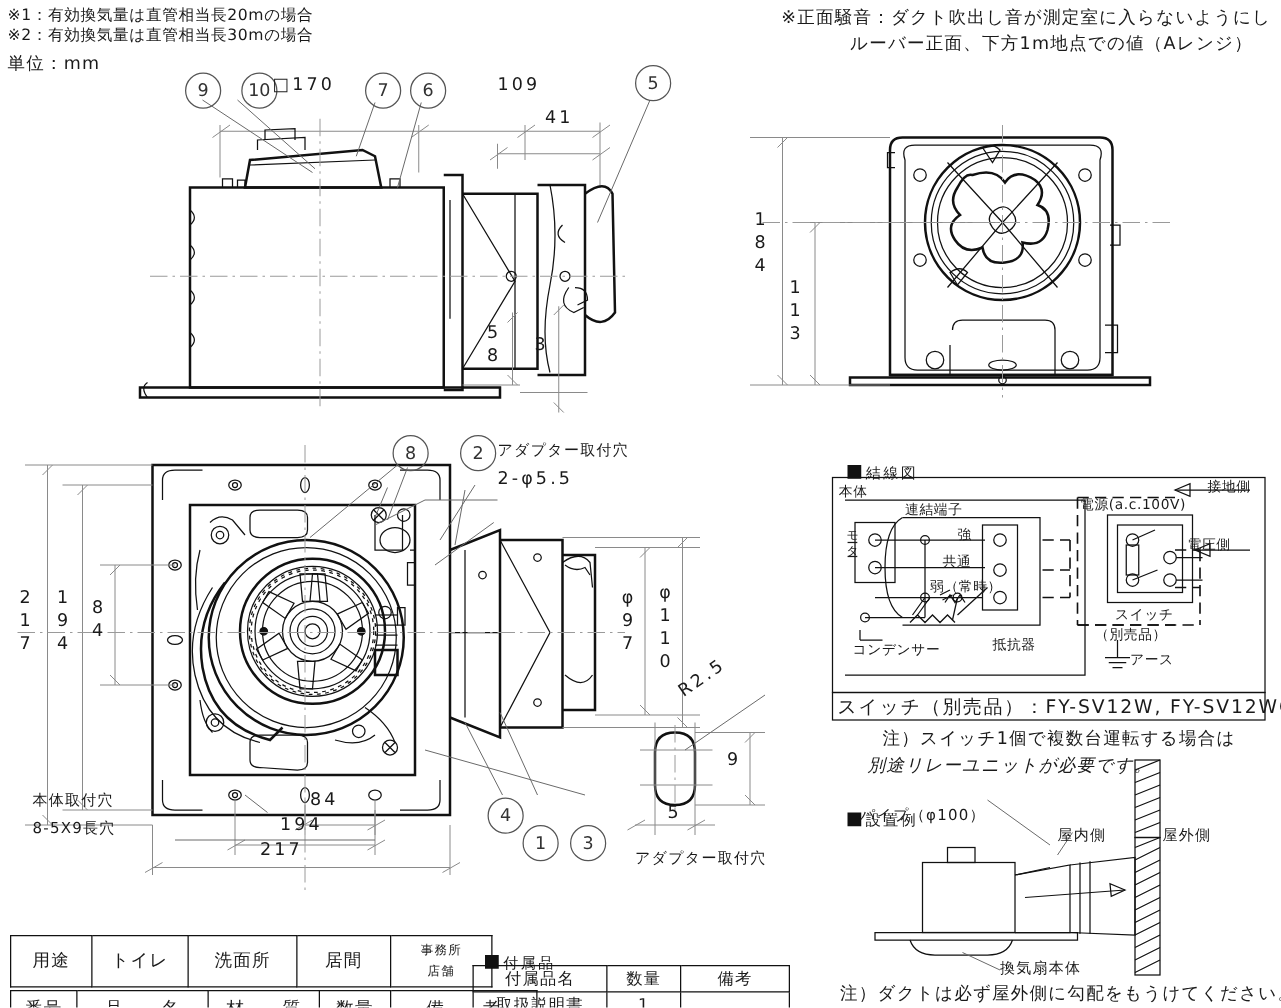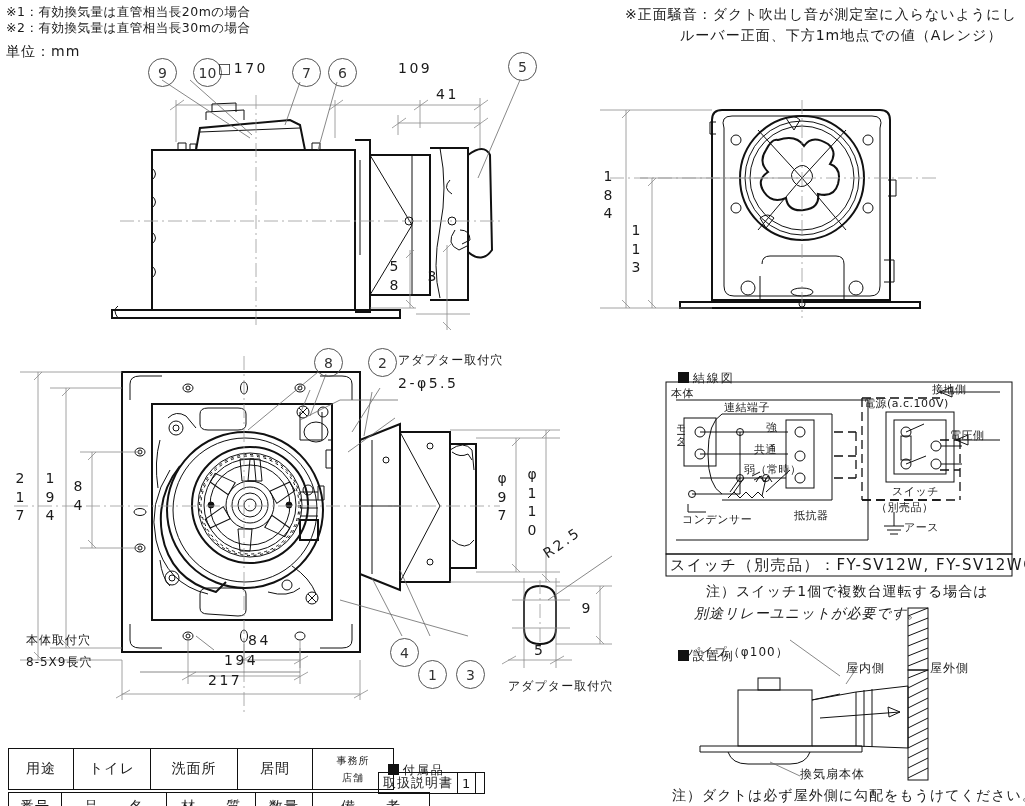--- a/index.html
+++ b/index.html
@@ -479,21 +479,21 @@
   <span class="sqbul"></span><span>結線図</span>
 </div>
 <div class="abs lblsm" style="left:671px;top:386px;">本体</div>
 <div class="abs lblsm" style="left:724px;top:400px;">連結端子</div>
 <div class="abs lblxs-v" style="left:674px;top:418px;height:50px;">モーター</div>
 <div class="abs lblsm" style="left:766px;top:420px;">強</div>
 <div class="abs lblsm" style="left:754px;top:442px;">共通</div>
 <div class="abs lblsm" style="left:744px;top:462px;">弱（常時）</div>
 <div class="abs lblsm" style="left:682px;top:512px;">コンデンサー</div>
 <div class="abs lblsm" style="left:794px;top:508px;">抵抗器</div>
-<div class="abs lblsm" style="left:932px;top:382px;">接地側</div>
+<div class="abs lblsm" style="left:966px;top:382px;">接地側</div>
 <div class="abs lblsm" style="left:950px;top:428px;">電圧側</div>
 <div class="abs lblsm" style="left:864px;top:396px;">電源(a.c.100V)</div>
 <div class="abs lblsm" style="left:892px;top:484px;">スイッチ</div>
 <div class="abs lblsm" style="left:876px;top:500px;">（別売品）</div>
 <div class="abs lblsm" style="left:904px;top:520px;">アース</div>
 <div class="abs dim" style="left:670px;top:556px;font-size:15px;letter-spacing:1.5px;">スイッチ（別売品）：FY-SV12W, FY-SV12WC</div>
 
 <div class="abs note2" style="left:666px;top:582px;margin-left:40px;">注）スイッチ1個で複数台運転する場合は</div>
 <div class="abs note2" style="left:694px;top:604px;font-style:italic;">別途リレーユニットが必要です。</div>
 
@@ -529,19 +529,24 @@
     <td style="width:108px;">備　　考</td>
   </tr>
 </tbody>
   </table>
 
 <div class="abs sect" style="left:376px;top:748px;">
   <span class="sqbul"></span><span>付属品</span>
 </div>
 <table class="grid abs" style="left:378px;top:772px;">
   <tbody>
+      <tr>
+    <td style="width:98px;height:18px;font-size:13px;">付属品名</td>
+    <td style="width:50px;font-size:13px;">数量</td>
+    <td style="width:78px;font-size:13px;">備考</td>
+  </tr>
   <tr>
     <td style="height:18px;font-size:13px;">取扱説明書</td>
     <td style="font-size:13px;">1</td>
     <td style="font-size:13px;"></td>
   </tr>
 </tbody>
   </table>
 
 </body></html>

